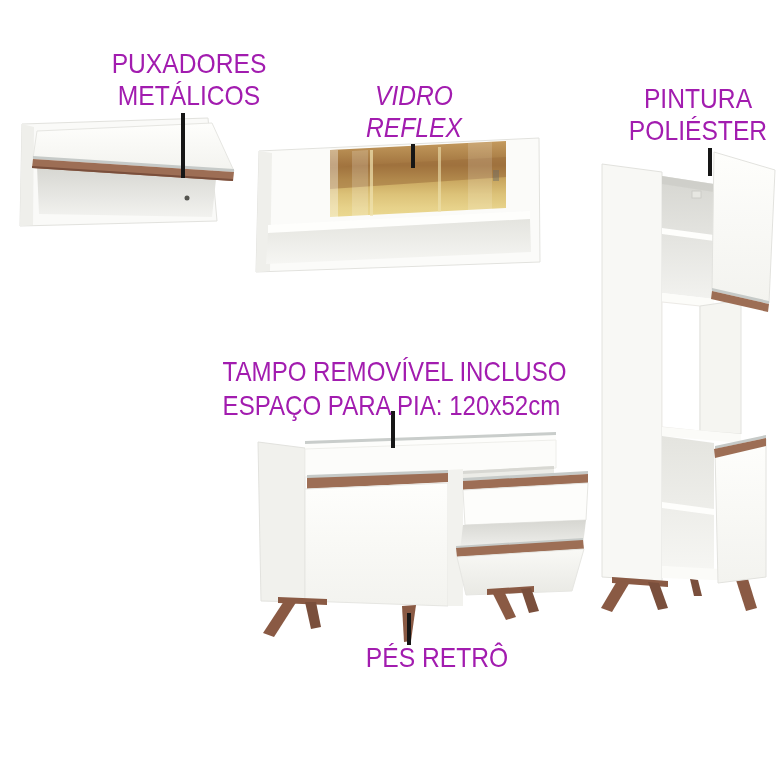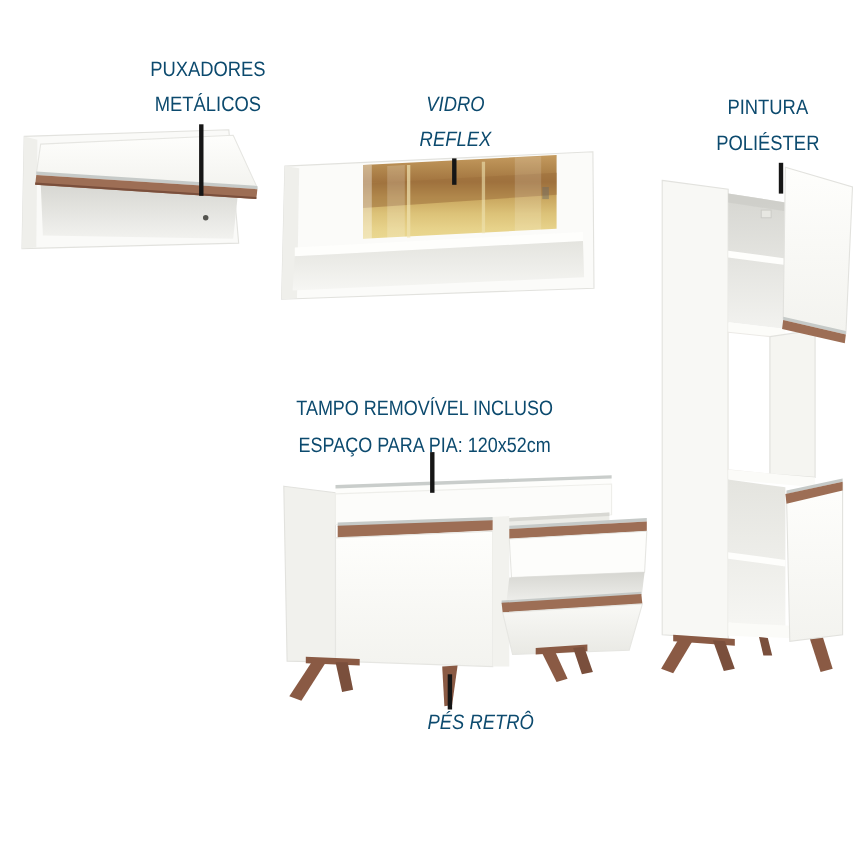--- a/index.html
+++ b/index.html
@@ -8,22 +8,22 @@
     width: 780px;
     height: 780px;
     background: #ffffff;
     overflow: hidden;
     font-family: "Liberation Sans", sans-serif;
   }
   .scene-svg { position: absolute; left: 0; top: 0; }
   .label {
     position: absolute;
     text-align: center;
-    color: #0c4a6e;
-    font-size: 19px;
+    color: #a21caf;
+    font-size: 28px;
     line-height: 32px;
     z-index: 3;
     white-space: nowrap;
   }
   .label .ln { display: block; transform: scaleX(0.88); transform-origin: 50% 50%; }
   .label.wide { line-height: 34px; }
   .label.wide .ln { transform: scaleX(0.86); }
   .pointer-line {
     position: absolute;
     width: 4px;
@@ -168,17 +168,17 @@
   <div class="label" style="left:548px; top:83px; width:300px;">
     <span class="ln">PINTURA</span>
     <span class="ln">POLIÉSTER</span>
   </div>
 
   <div class="label wide" style="left:196px; top:355px; width:380px;">
     <span class="ln">TAMPO REMOVÍVEL INCLUSO</span>
     <span class="ln">ESPAÇO PARA PIA: 120x52cm</span>
   </div>
 
-  <div class="label" style="left:287px; top:642px; width:300px;font-style:italic;">
+  <div class="label" style="left:287px; top:642px; width:300px;">
     <span class="ln">PÉS RETRÔ</span>
   </div>
 
 </div>
 
 </body></html>

